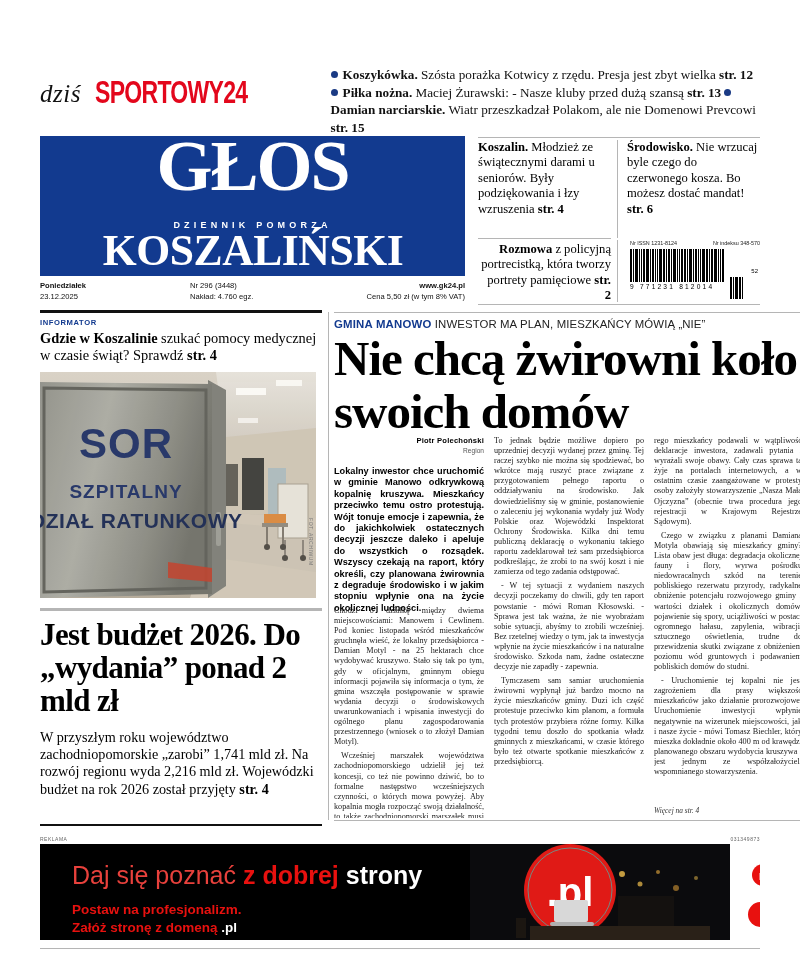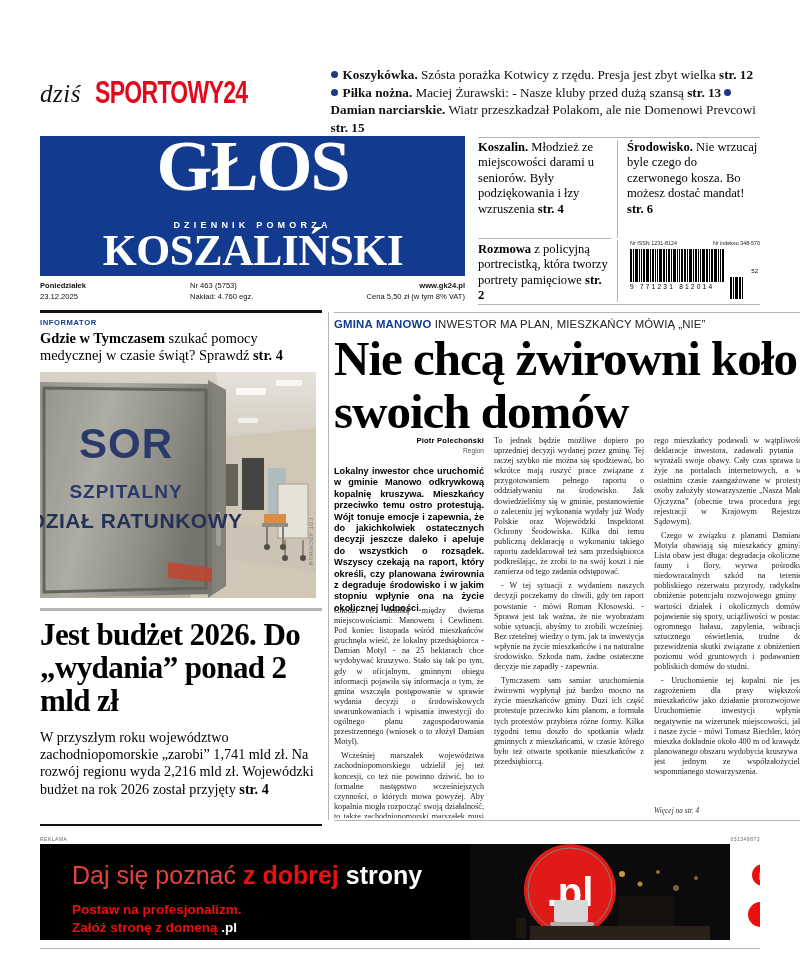--- a/index.html
+++ b/index.html
@@ -27,21 +27,21 @@
   .mastinfo{position:absolute;left:40px;top:280px;width:425px;height:24px;font-family:"Liberation Sans",sans-serif;
       font-size:7.6px;line-height:11px;color:#111;}
   .mastinfo .c1{position:absolute;left:0;top:0;}
   .mastinfo .c2{position:absolute;left:150px;top:0;}
   .mastinfo .c3{position:absolute;right:0;top:0;text-align:right;}
   .mastinfo b{font-weight:bold;}
   .teasers{position:absolute;left:478px;top:140px;width:282px;display:flex;}
   .tcol{width:133px;font-size:12.6px;line-height:15.4px;}
   .tcol.right{margin-left:16px;}
   .teaser b{font-weight:bold;}
-  .teaser2{position:absolute;left:478px;top:242px;width:133px;font-size:12.6px;line-height:15.4px;}
+  .teaser2{position:absolute;left:478px;top:242px;width:133px;font-size:12.6px;line-height:15.4px;text-align:right;}
 
   
   .bcwrap{position:absolute;left:630px;top:240px;width:130px;}
   .bcissn{display:flex;justify-content:space-between;font-family:"Liberation Sans",sans-serif;font-size:5.4px;color:#222;}
   .bars{margin-top:3px;height:33px;display:flex;align-items:flex-end;}
   .bars i{display:block;background:#000;margin-right:1px;height:33px;}
   .bcnum{font-family:"Liberation Sans",sans-serif;font-size:6.6px;letter-spacing:2.2px;margin-top:1px;}
   .bc52{position:absolute;right:2px;top:28px;font-family:"Liberation Sans",sans-serif;font-size:6px;}
 
   
@@ -129,33 +129,33 @@
     <div class="dp">DZIENNIK POMORZA</div>
     <div class="kosz">KOSZALIŃSKI</div>
   </div>
 
   <div class="mastinfo">
     <div class="c1">
       <b>Poniedziałek</b><br>
       <span>23.12.2025</span>
     </div>
     <div class="c2">
-      <span>Nr 463 (5753)</span><br>
+      <span>Nr 296 (3448)</span><br>
       <span>Nakład: 4.760 egz.</span>
     </div>
     <div class="c3">
       <b>www.gk24.pl</b><br>
       <span>Cena 5,50 zł (w tym 8% VAT)</span>
     </div>
   </div>
 
   <div class="rule-grey" style="left:478px;top:137px;width:282px;height:1px;"></div>
   <div class="teasers">
     <div class="tcol teaser">
-      <b>Koszalin.</b><span> Młodzież ze miejscowości darami u seniorów. Były podziękowania i łzy wzruszenia </span><b>str. 4</b>
+      <b>Koszalin.</b><span> Młodzież ze świątecznymi darami u seniorów. Były podziękowania i łzy wzruszenia </span><b>str. 4</b>
     </div>
     <div class="tcol right teaser">
       <b>Środowisko.</b><span> Nie wrzucaj byle czego do czerwonego kosza. Bo możesz dostać mandat! </span><b>str. 6</b>
     </div>
   </div>
   <div class="rule-grey" style="left:617px;top:140px;width:1px;height:98px;"></div>
   <div class="rule-grey" style="left:478px;top:238px;width:133px;height:1px;"></div>
   <div class="teaser2 teaser">
     <b>Rozmowa</b><span> z policyjną portrecistką, która tworzy portrety pamięciowe </span><b>str. 2</b>
   </div>
@@ -216,21 +216,21 @@
 
   <div class="rule-grey" style="left:478px;top:304px;width:282px;height:1px;"></div>
 
   <div class="rule-black" style="left:40px;top:310px;width:282px;height:3px;"></div>
   <div class="rule-grey" style="left:334px;top:312px;width:466px;height:1px;"></div>
   <div class="rule-grey" style="left:328px;top:312px;width:1px;height:508px;"></div>
 
   <div class="informator">
     <div class="inf-label">INFORMATOR</div>
     <div class="inf-text">
-      <b>Gdzie w Tymczasem</b><span> szukać pomocy medycznej w czasie świąt? Sprawdź </span><b>str. 4</b>
+      <b>Gdzie w Koszalinie</b><span> szukać pomocy medycznej w czasie świąt? Sprawdź </span><b>str. 4</b>
     </div>
   </div>
 
   <div class="photo">
     <svg width="276" height="226" viewBox="0 0 276 226">
       <defs>
         <linearGradient id="corr" x1="0" y1="0" x2="0" y2="1">
           <stop offset="0%" stop-color="#d9d2c6"></stop>
             <stop offset="45%" stop-color="#c9c0b2"></stop>
             <stop offset="100%" stop-color="#b3a896"></stop>

